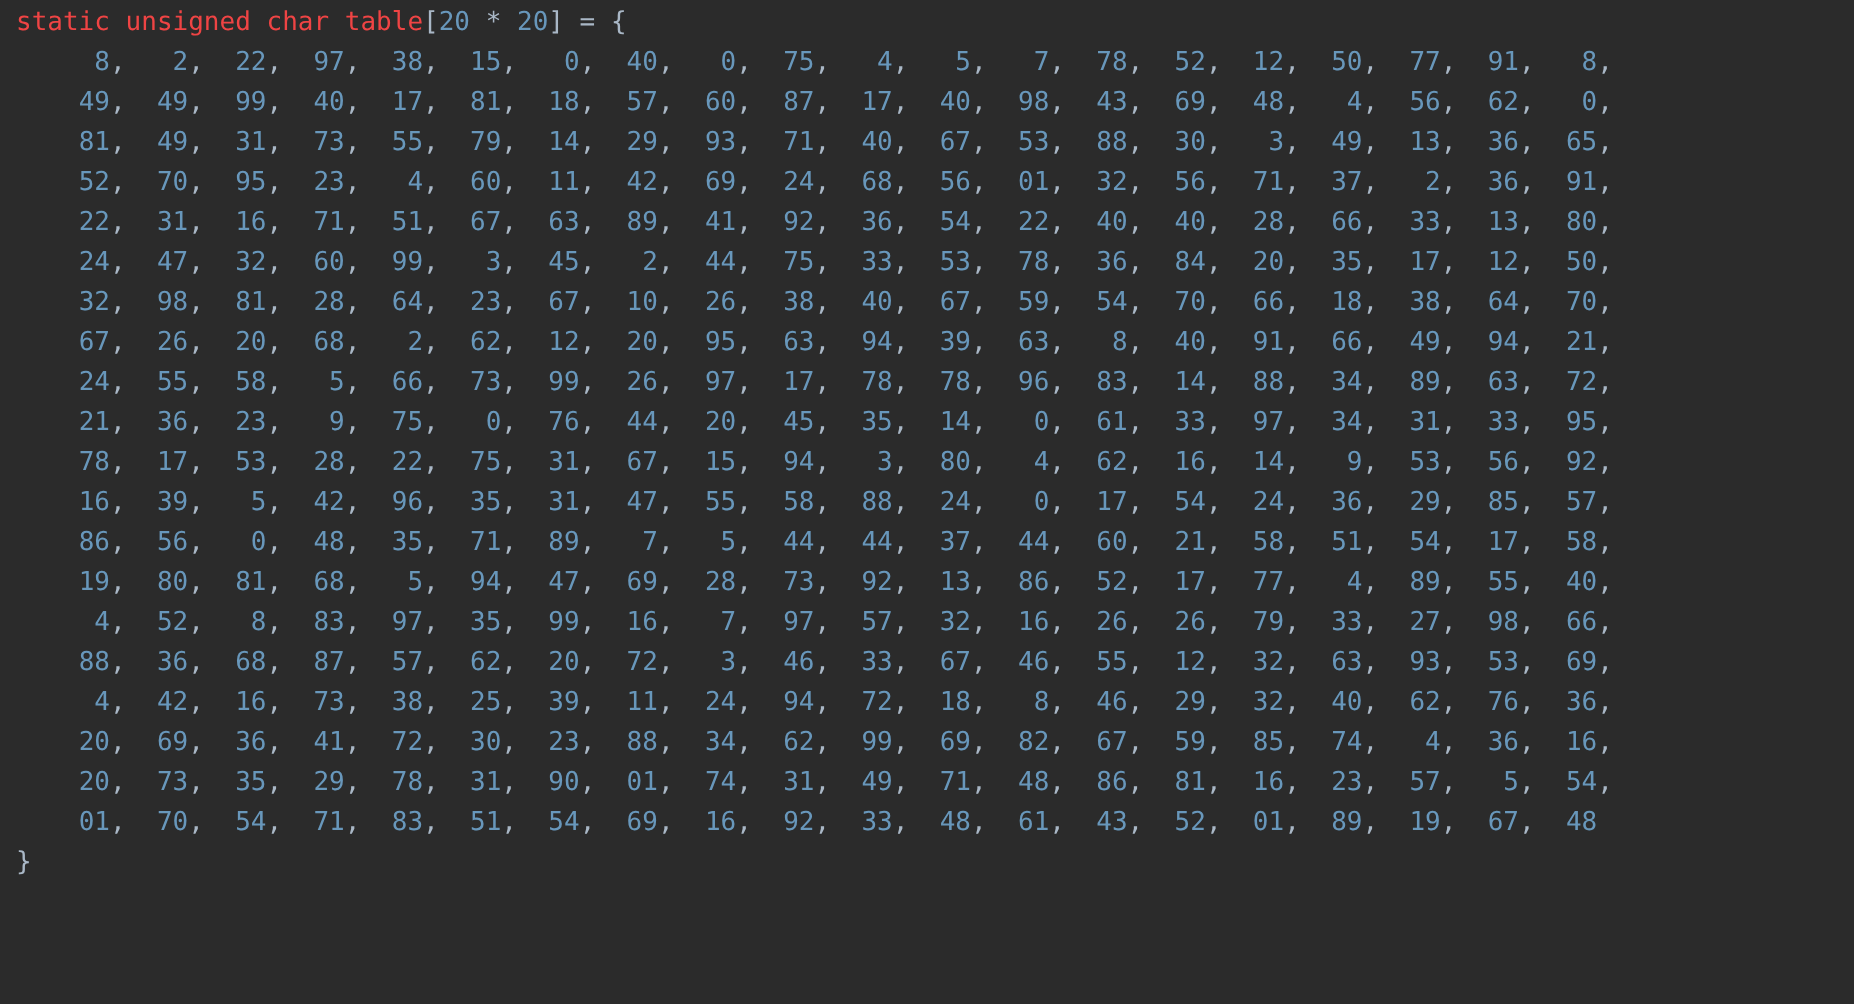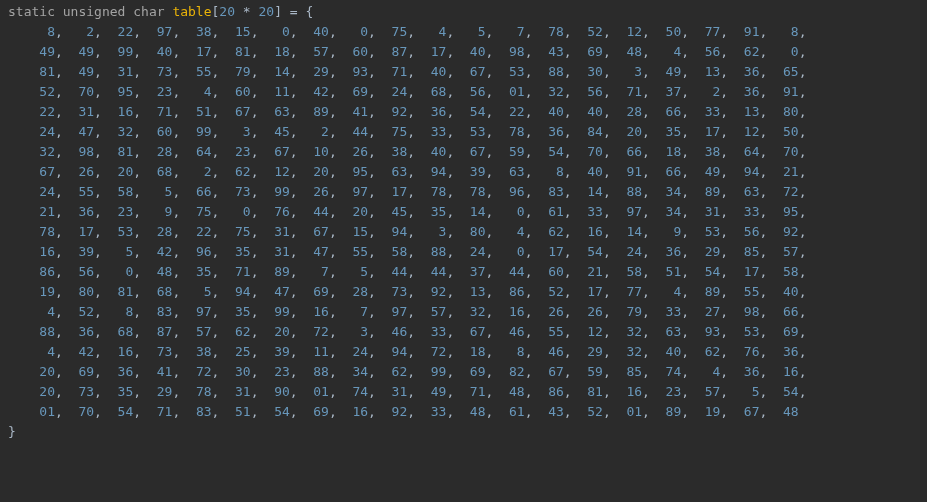--- a/index.html
+++ b/index.html
@@ -1,18 +1,18 @@
 <!DOCTYPE html>
 <html><head>
 <meta charset="utf-8">
 <style>
 html,body{margin:0;padding:0;background:#2b2b2b;color:#a9b7c6;font-family:Consolas,Menlo,monospace;font-size:13px;line-height:20px}
 pre{margin:0;padding:2px 8px;white-space:pre;font-family:inherit}
-.kw{color:#a3a3a3}
-.id{color:#eab308}
+.kw{color:#ef4444}
+.id{color:#ef4444}
 .num{color:#6897bb}
 .op{color:#a9b7c6}
 .punc{color:#a9b7c6}
 </style>
 </head>
 <body>
 
 <pre id="code-block"><span><span class="kw">static</span> <span class="kw">unsigned</span> <span class="kw">char</span> <span class="id">table</span><span class="punc">[</span><span class="num">20</span> <span class="op">*</span> <span class="num">20</span><span class="punc">] = {</span></span>
 <span>    <span class="num"> 8</span><span class="punc">, </span> <span class="num"> 2</span><span class="punc">, </span> <span class="num">22</span><span class="punc">, </span> <span class="num">97</span><span class="punc">, </span> <span class="num">38</span><span class="punc">, </span> <span class="num">15</span><span class="punc">, </span> <span class="num"> 0</span><span class="punc">, </span> <span class="num">40</span><span class="punc">, </span> <span class="num"> 0</span><span class="punc">, </span> <span class="num">75</span><span class="punc">, </span> <span class="num"> 4</span><span class="punc">, </span> <span class="num"> 5</span><span class="punc">, </span> <span class="num"> 7</span><span class="punc">, </span> <span class="num">78</span><span class="punc">, </span> <span class="num">52</span><span class="punc">, </span> <span class="num">12</span><span class="punc">, </span> <span class="num">50</span><span class="punc">, </span> <span class="num">77</span><span class="punc">, </span> <span class="num">91</span><span class="punc">, </span> <span class="num"> 8</span><span class="punc">, </span></span>
 <span>    <span class="num">49</span><span class="punc">, </span> <span class="num">49</span><span class="punc">, </span> <span class="num">99</span><span class="punc">, </span> <span class="num">40</span><span class="punc">, </span> <span class="num">17</span><span class="punc">, </span> <span class="num">81</span><span class="punc">, </span> <span class="num">18</span><span class="punc">, </span> <span class="num">57</span><span class="punc">, </span> <span class="num">60</span><span class="punc">, </span> <span class="num">87</span><span class="punc">, </span> <span class="num">17</span><span class="punc">, </span> <span class="num">40</span><span class="punc">, </span> <span class="num">98</span><span class="punc">, </span> <span class="num">43</span><span class="punc">, </span> <span class="num">69</span><span class="punc">, </span> <span class="num">48</span><span class="punc">, </span> <span class="num"> 4</span><span class="punc">, </span> <span class="num">56</span><span class="punc">, </span> <span class="num">62</span><span class="punc">, </span> <span class="num"> 0</span><span class="punc">, </span></span>

